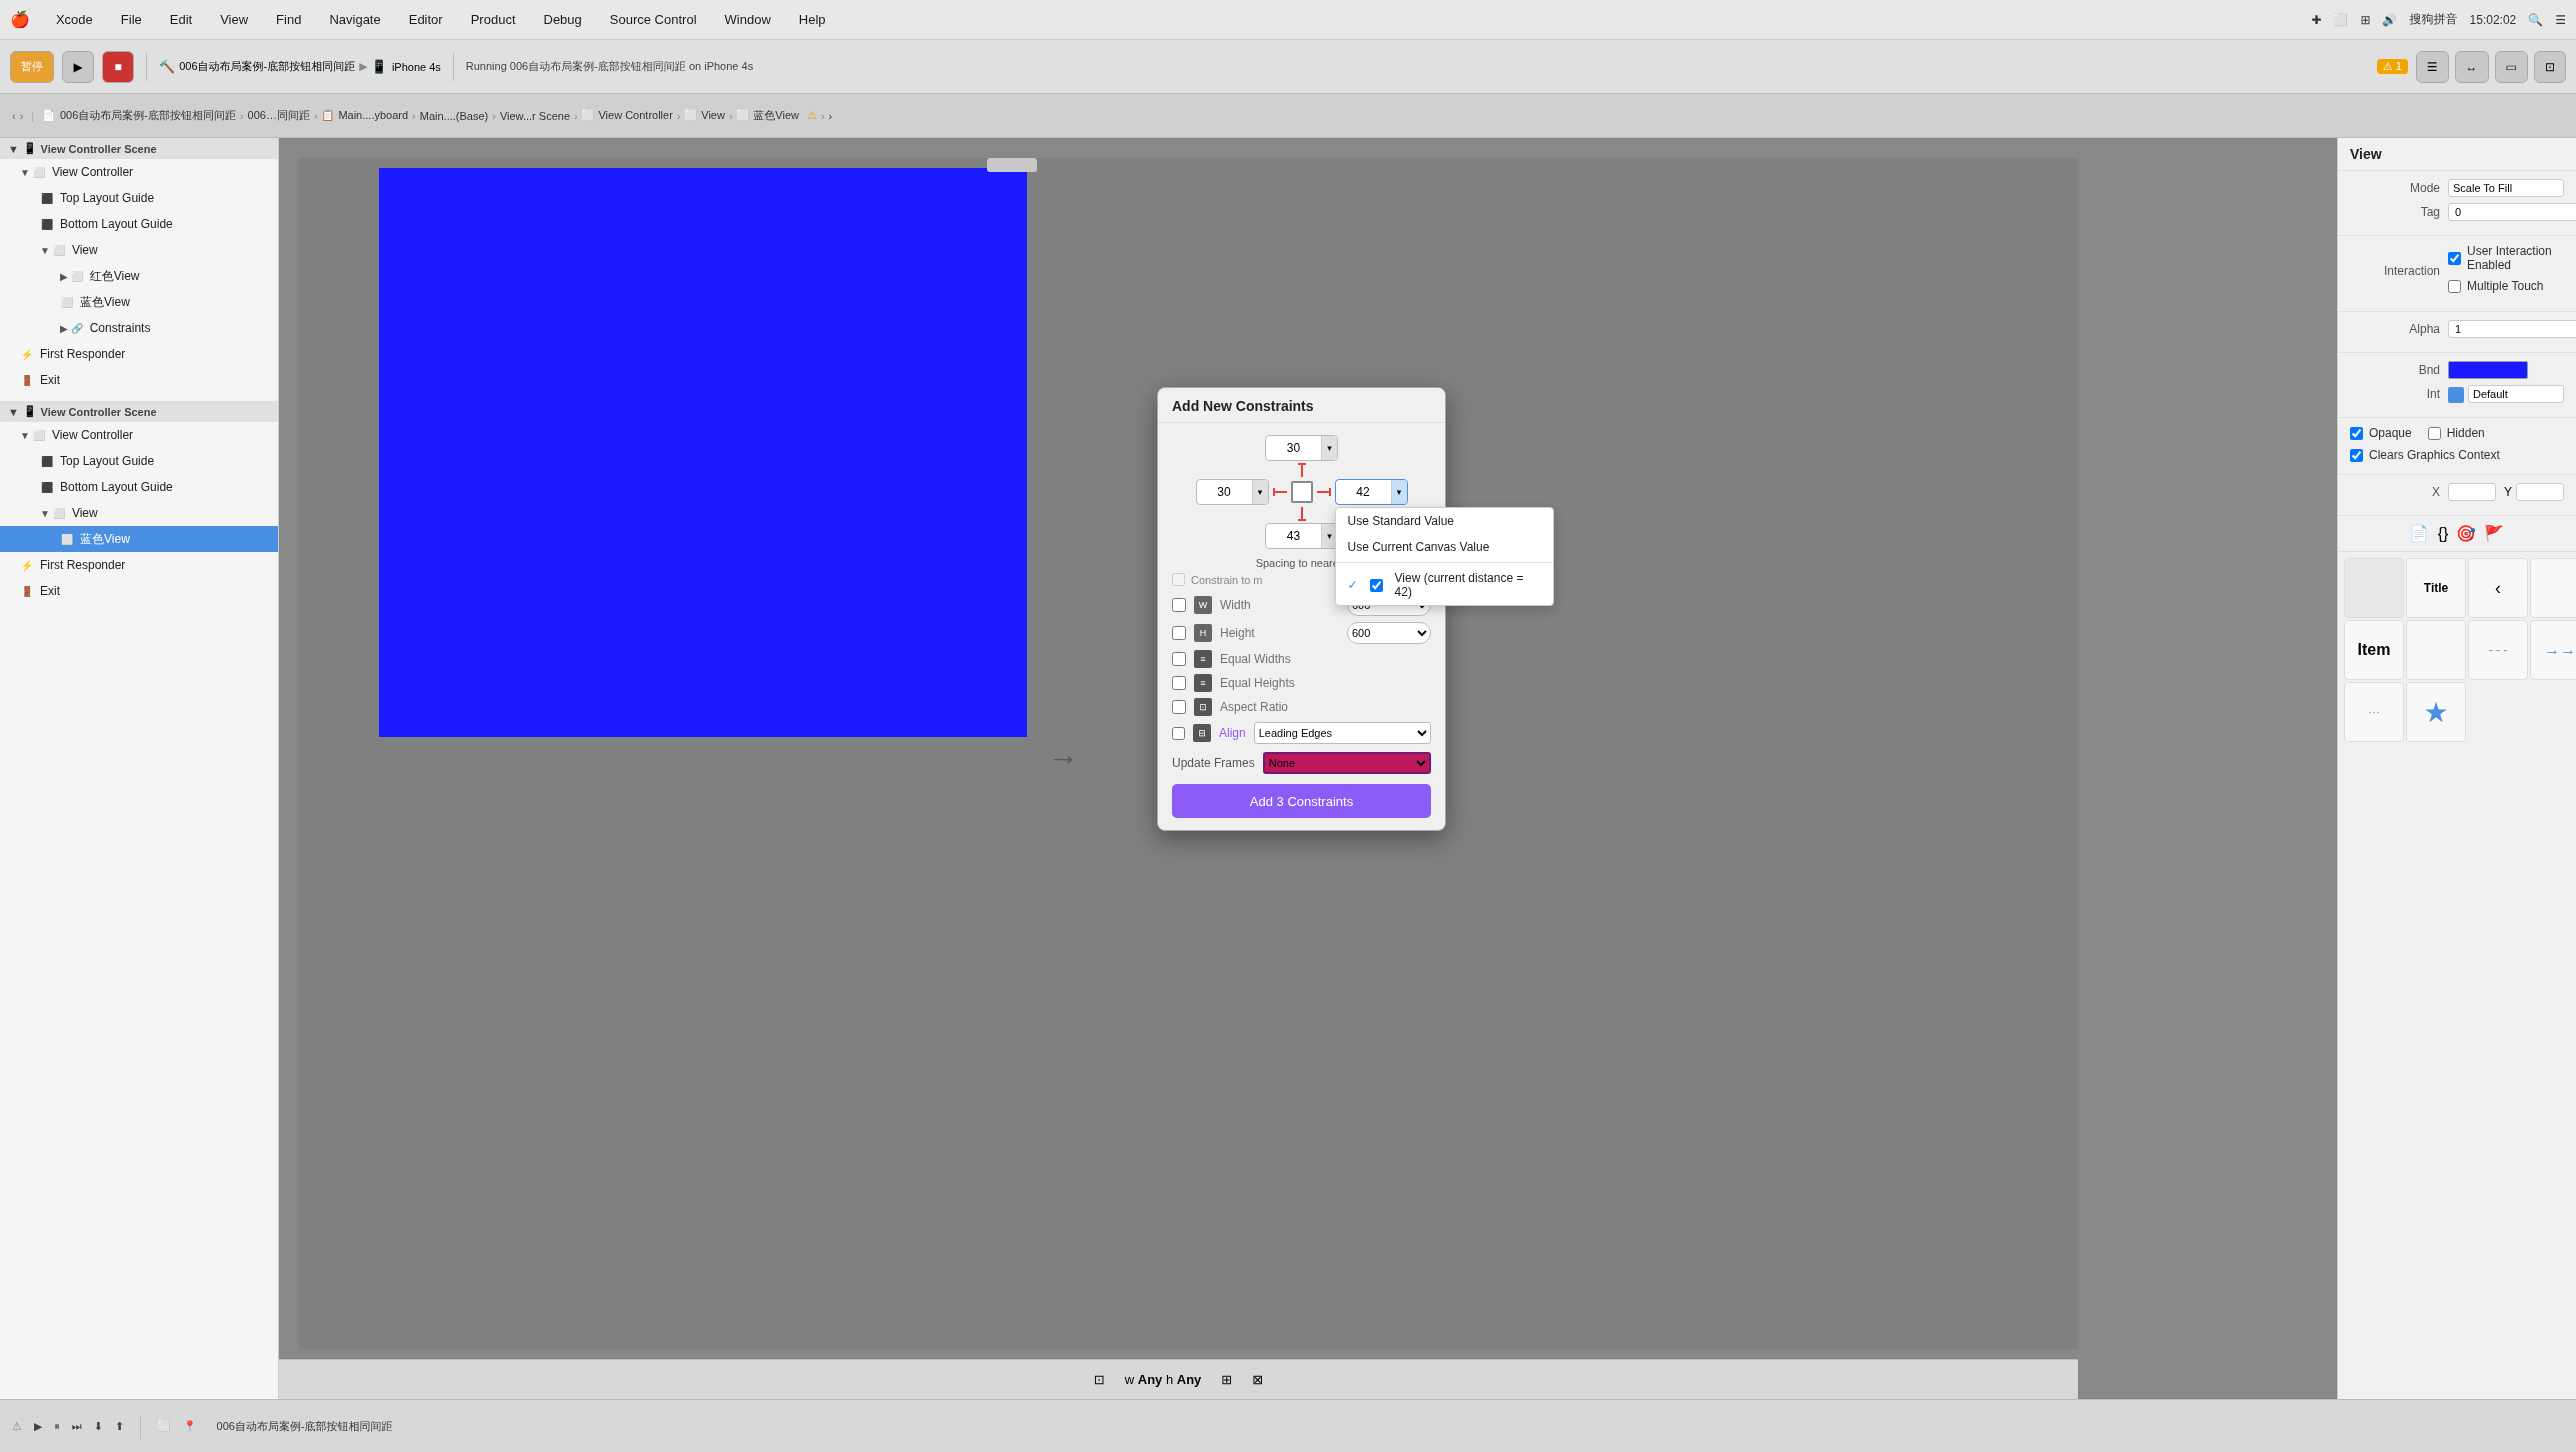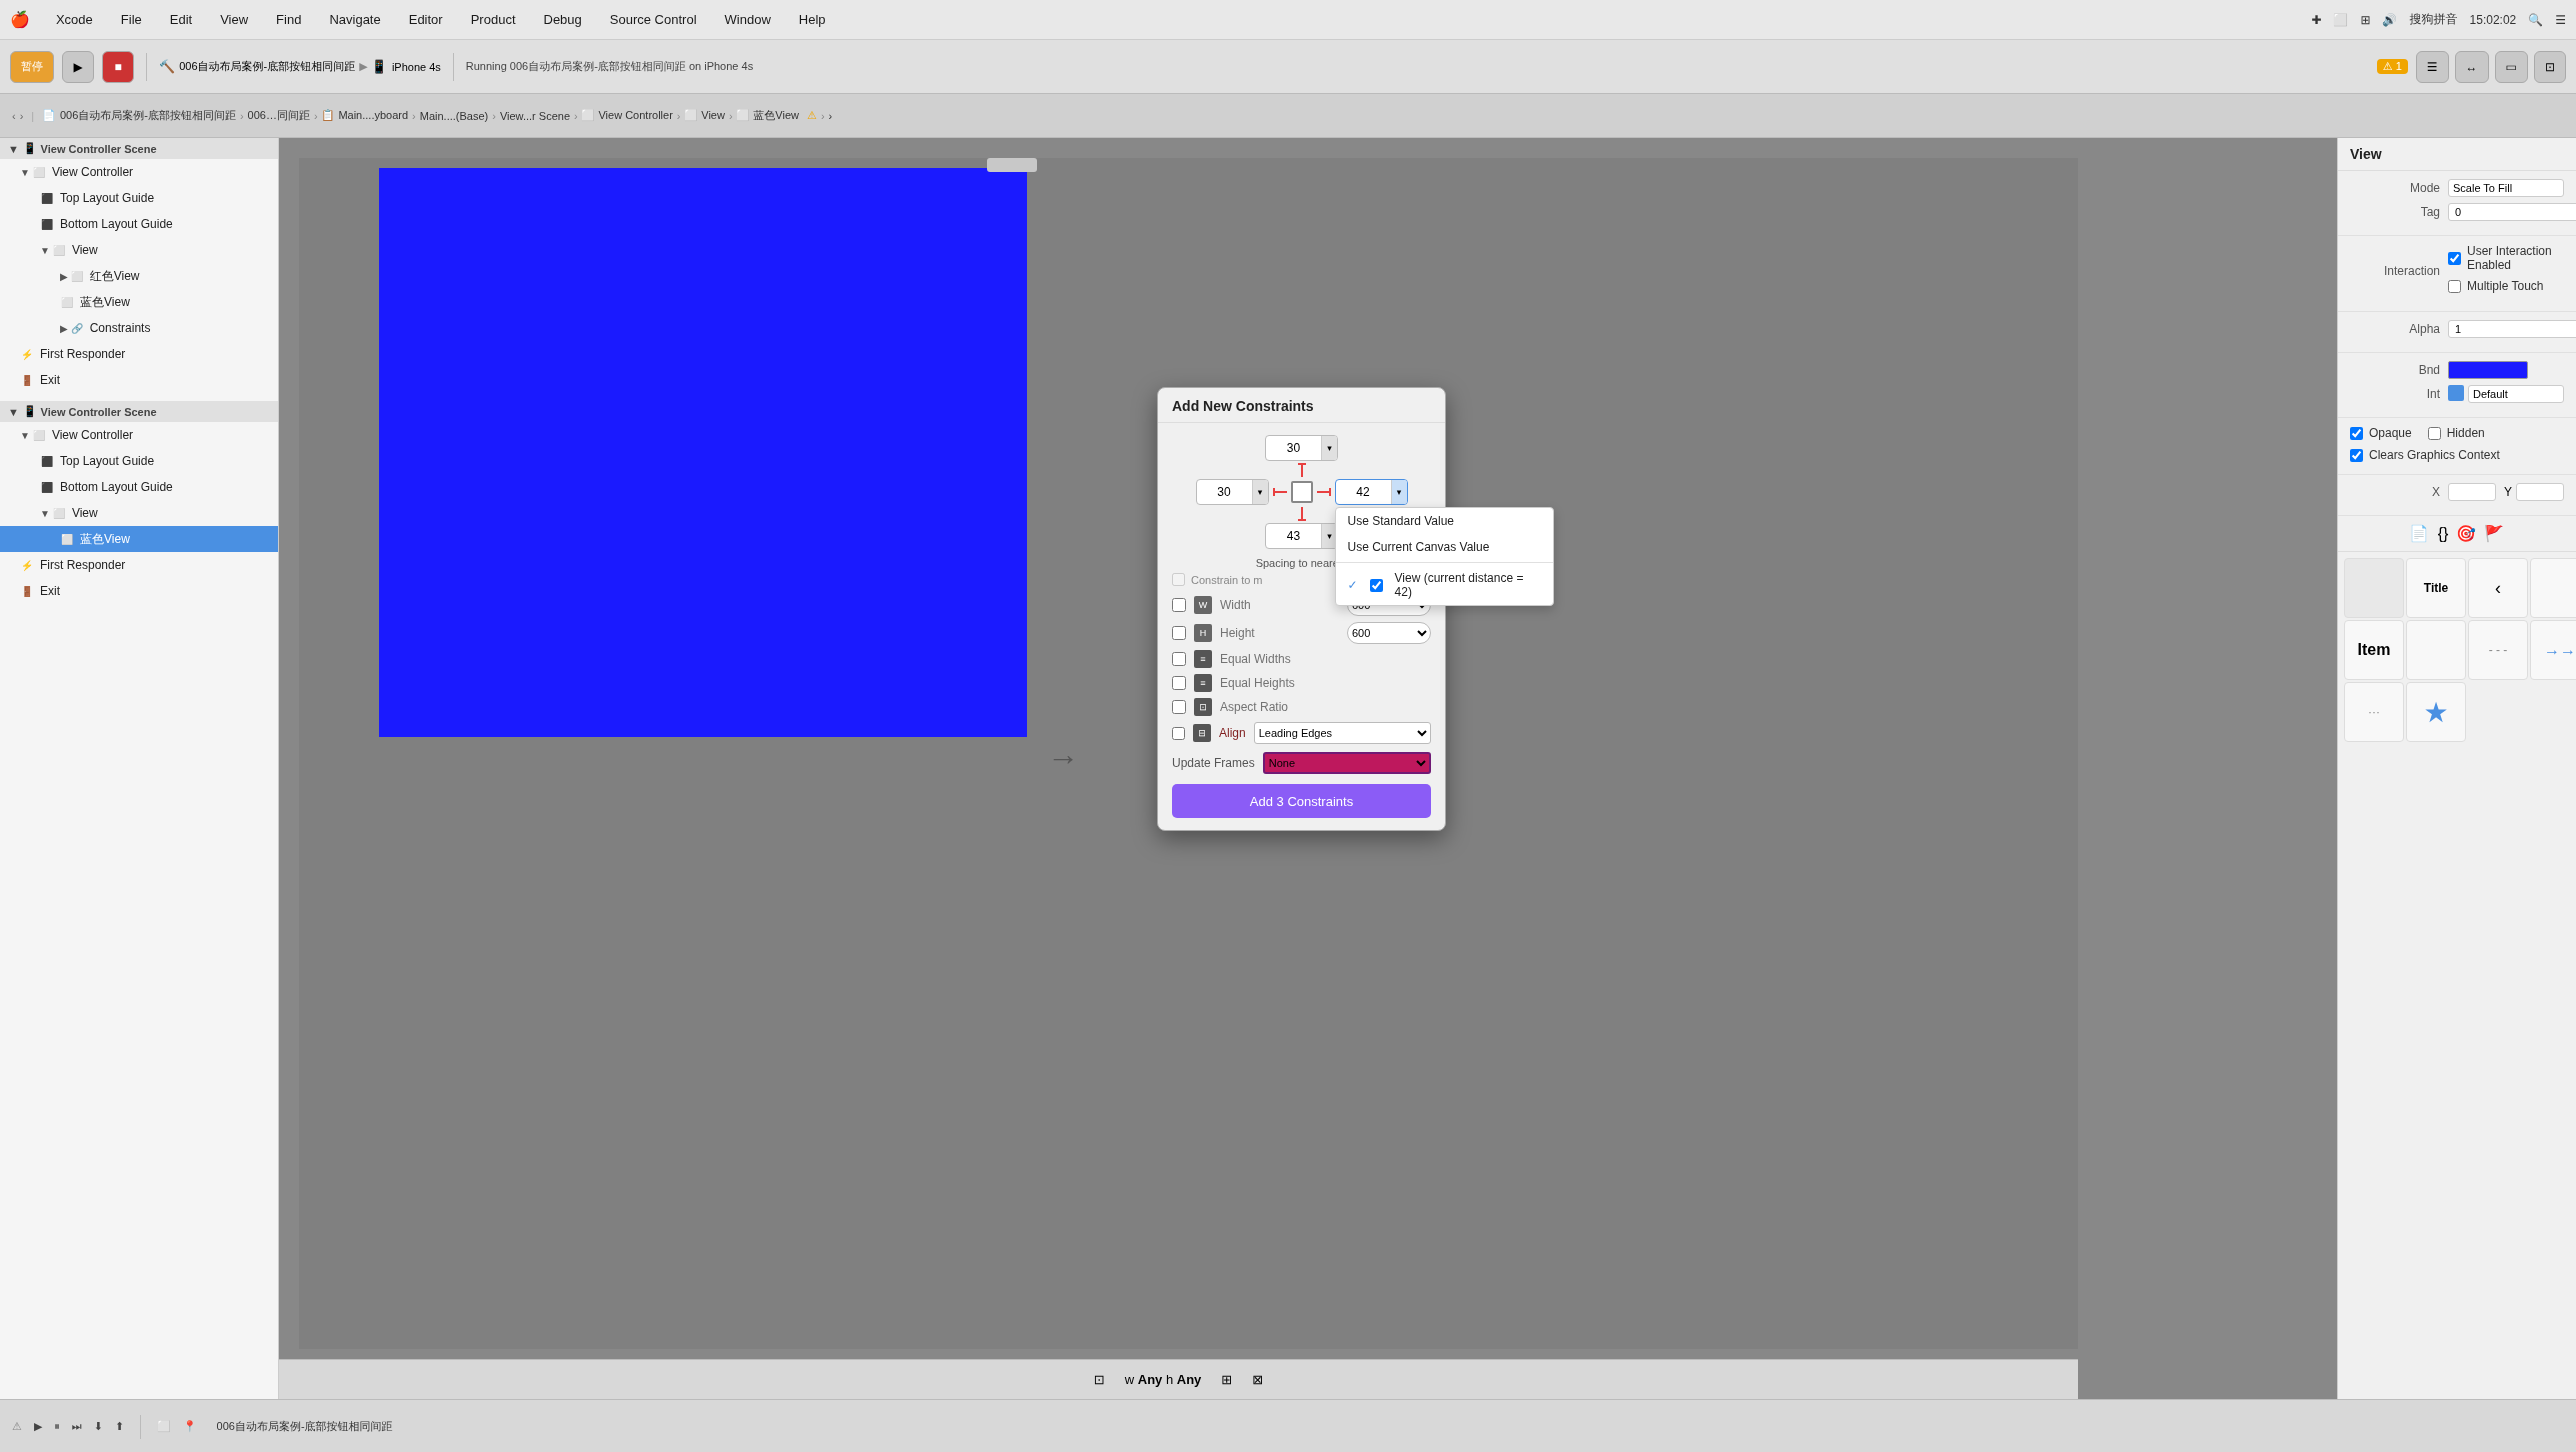--- a/index.html
+++ b/index.html
@@ -81,21 +81,21 @@
     .constraints-header { padding: 10px 14px 8px; font-size: 14px; font-weight: bold; color: #222; border-bottom: 1px solid #ddd; }
     .constraints-body { padding: 12px 14px; }
 
     .constraint-row { display: flex; align-items: center; gap: 8px; margin-bottom: 6px; }
     .constraint-checkbox { width: 14px; height: 14px; }
     .constraint-icon { width: 18px; height: 18px; background: #888; border-radius: 2px; font-size: 9px; display: flex; align-items: center; justify-content: center; color: white; }
     .constraint-label { flex: 1; font-size: 12px; color: #737373; }
     .constraint-select { width: 84px; height: 22px; font-size: 11px; border: 1px solid #bbb; border-radius: 11px; background: white; }
 
     .align-row { display: flex; align-items: center; gap: 8px; }
-    .align-label { font-size: 12px; color: #7f1d1d; }
+    .align-label { font-size: 12px; color: #8b5cf6; }
     .align-select { flex: 1; height: 22px; font-size: 11px; border: 1px solid #bbb; border-radius: 3px; background: white; }
 
     .update-row { display: flex; align-items: center; gap: 8px; margin-top: 8px; }
     .update-label { font-size: 12px; color: #555; }
     .update-select { flex: 1; height: 22px; font-size: 11px; border: 2px solid #701a75; border-radius: 3px; background: #be185d; }
 
     .add-btn {
       width: 100%; height: 34px; background: #8b5cf6; color: white;
       border: none; border-radius: 5px; font-size: 13px; cursor: pointer; margin-top: 10px;
     }
@@ -520,21 +520,21 @@
       </div>
     </div>
 
     <div class="right-panel-section">
       <div class="right-row">
         <span class="right-label">Bnd</span>
         <div class="color-swatch"></div>
       </div>
       <div class="right-row">
         <span class="right-label">Int</span>
-        <div style="display:flex;align-items:flex-start;gap:4px;flex:1;">
+        <div style="display:flex;align-items:flex-end;gap:4px;flex:1;">
           <div style="width:16px;height:16px;background:#4a90e2;border-radius:2px;"></div>
           <select class="right-select">
             <option>Default</option>
           </select>
         </div>
       </div>
     </div>
 
     <div class="right-panel-section">
       <div style="display:flex;gap:16px;flex-wrap:wrap;">

